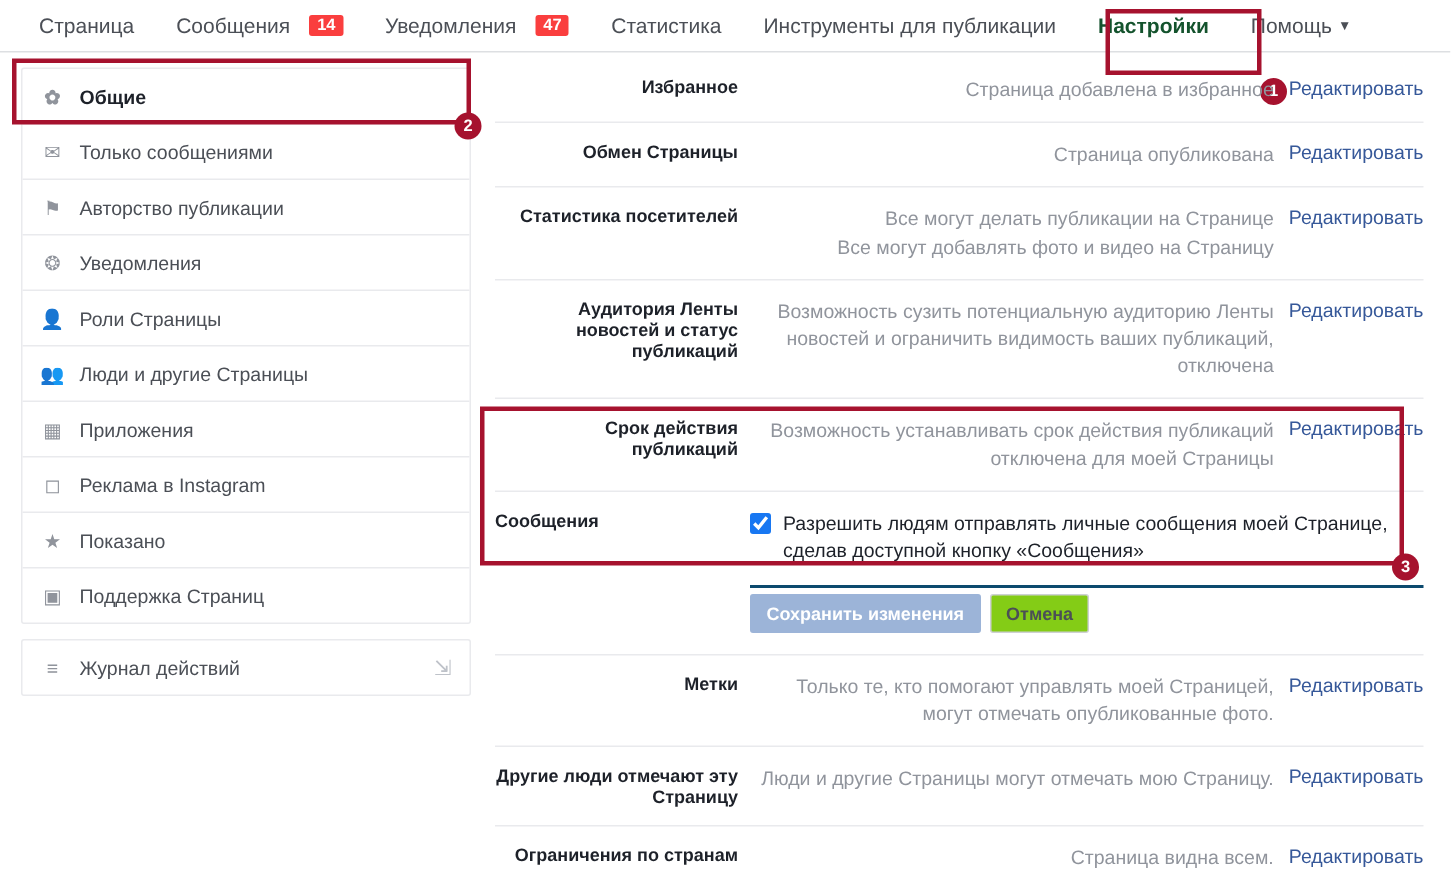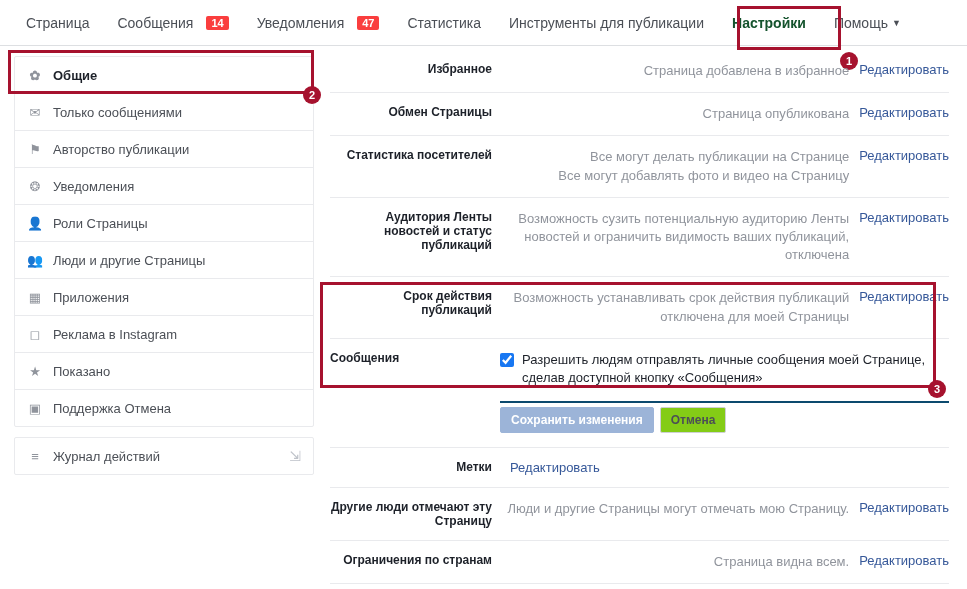--- a/index.html
+++ b/index.html
@@ -1,20 +1,20 @@
 <!DOCTYPE html>
 <html><head>
 <meta charset="utf-8">
 <style>
 * { box-sizing: border-box; margin: 0; padding: 0; }
 body { font-family: Helvetica, Arial, sans-serif; font-size: 13px; color: #1d2129; background: #fff; width: 967px; }
 a { text-decoration: none; }
 
 
-.topnav { display: flex; align-items: center; height: 46px; border-bottom: 1px solid #dddfe2; padding: 0 12px; }
+.topnav { display: flex; align-items: center; height: 35px; border-bottom: 1px solid #dddfe2; padding: 0 12px; }
 .topnav-item { padding: 0 14px; height: 46px; display: flex; align-items: center; color: #4b4f56; font-size: 14px; cursor: pointer; position: relative; }
 .topnav-item.active { color: #14532d; font-weight: 600; }
 .badge { background: #fa3e3e; color: #fff; font-size: 11px; font-weight: bold; padding: 1px 5px; border-radius: 2px; margin-left: 13px; }
 .caret-sm { margin-left: 4px; font-size: 9px; color: #4b4f56; }
 
 
 .ann-box { position: absolute; border: 3px solid #a6122e; pointer-events: none; }
 .ann-badge { position: absolute; width: 18px; height: 18px; border-radius: 50%; background: #a6122e; color: #fff; font-size: 11px; font-weight: bold; display: flex; align-items: center; justify-content: center; pointer-events: none; }
 
 
@@ -115,21 +115,21 @@
         <div class="side-item">
           <span class="side-ico">◻</span>
           <span>Реклама в Instagram</span>
         </div>
         <div class="side-item">
           <span class="side-ico">★</span>
           <span>Показано</span>
         </div>
         <div class="side-item">
           <span class="side-ico">▣</span>
-          <span>Поддержка Отмена</span>
+          <span>Поддержка Страниц</span>
         </div>
       </div>
       <div class="side-list">
         <div class="side-item">
           <span class="side-ico">≡</span>
           <span>Журнал действий</span>
           <span class="side-extra">⇲</span>
         </div>
       </div>
 
@@ -179,20 +179,21 @@
           <div class="msg-text">Разрешить людям отправлять личные сообщения моей Странице, сделав доступной кнопку «Сообщения»</div>
         </div>
         <div class="msg-actions">
           <button class="btn btn-primary-disabled">Сохранить изменения</button>
           <button class="btn btn-secondary">Отмена</button>
         </div>
       </div>
 
       <div class="row">
         <div class="row-label">Метки</div>
+        <div class="row-desc">Только те, кто помогают управлять моей Страницей, могут отмечать опубликованные фото.</div>
         <a class="row-edit">Редактировать</a>
       </div>
 
       <div class="row">
         <div class="row-label">Другие люди отмечают эту Страницу</div>
         <div class="row-desc">Люди и другие Страницы могут отмечать мою Страницу.</div>
         <a class="row-edit">Редактировать</a>
       </div>
 
       <div class="row">

